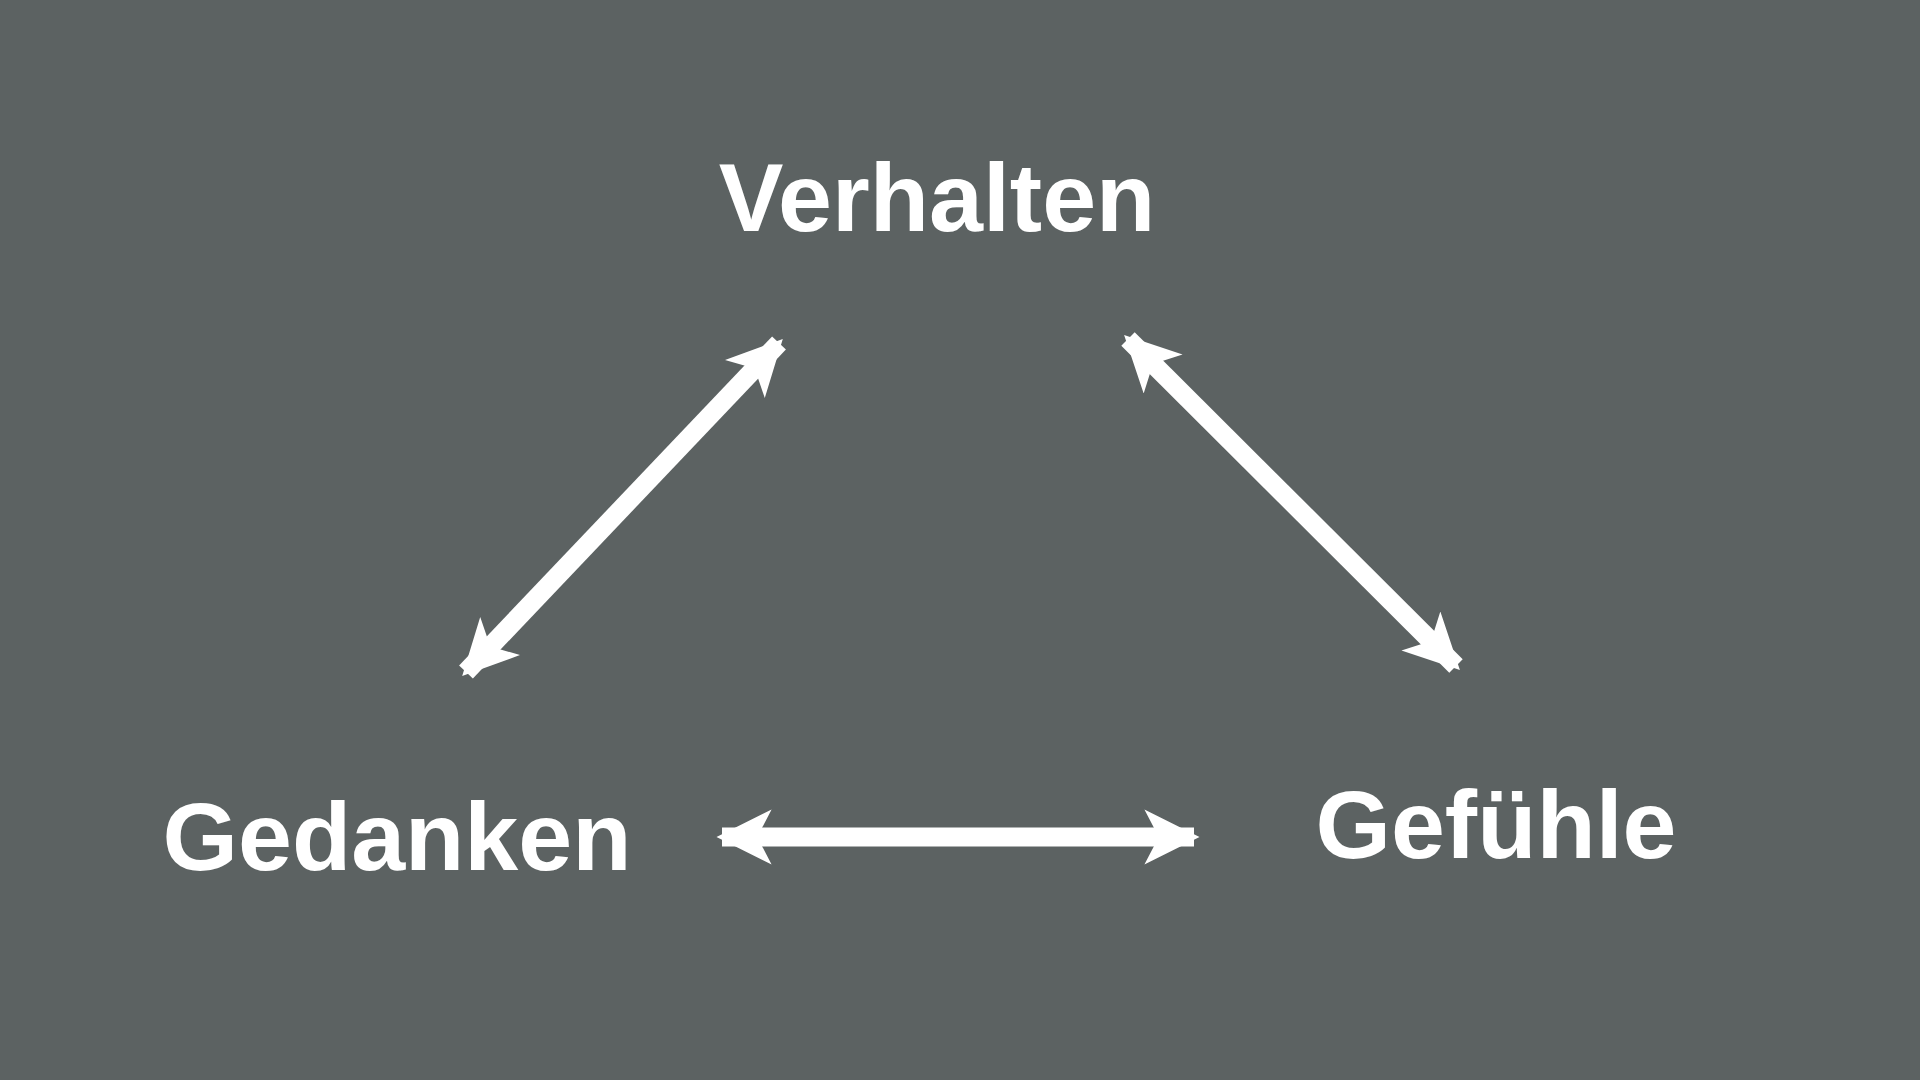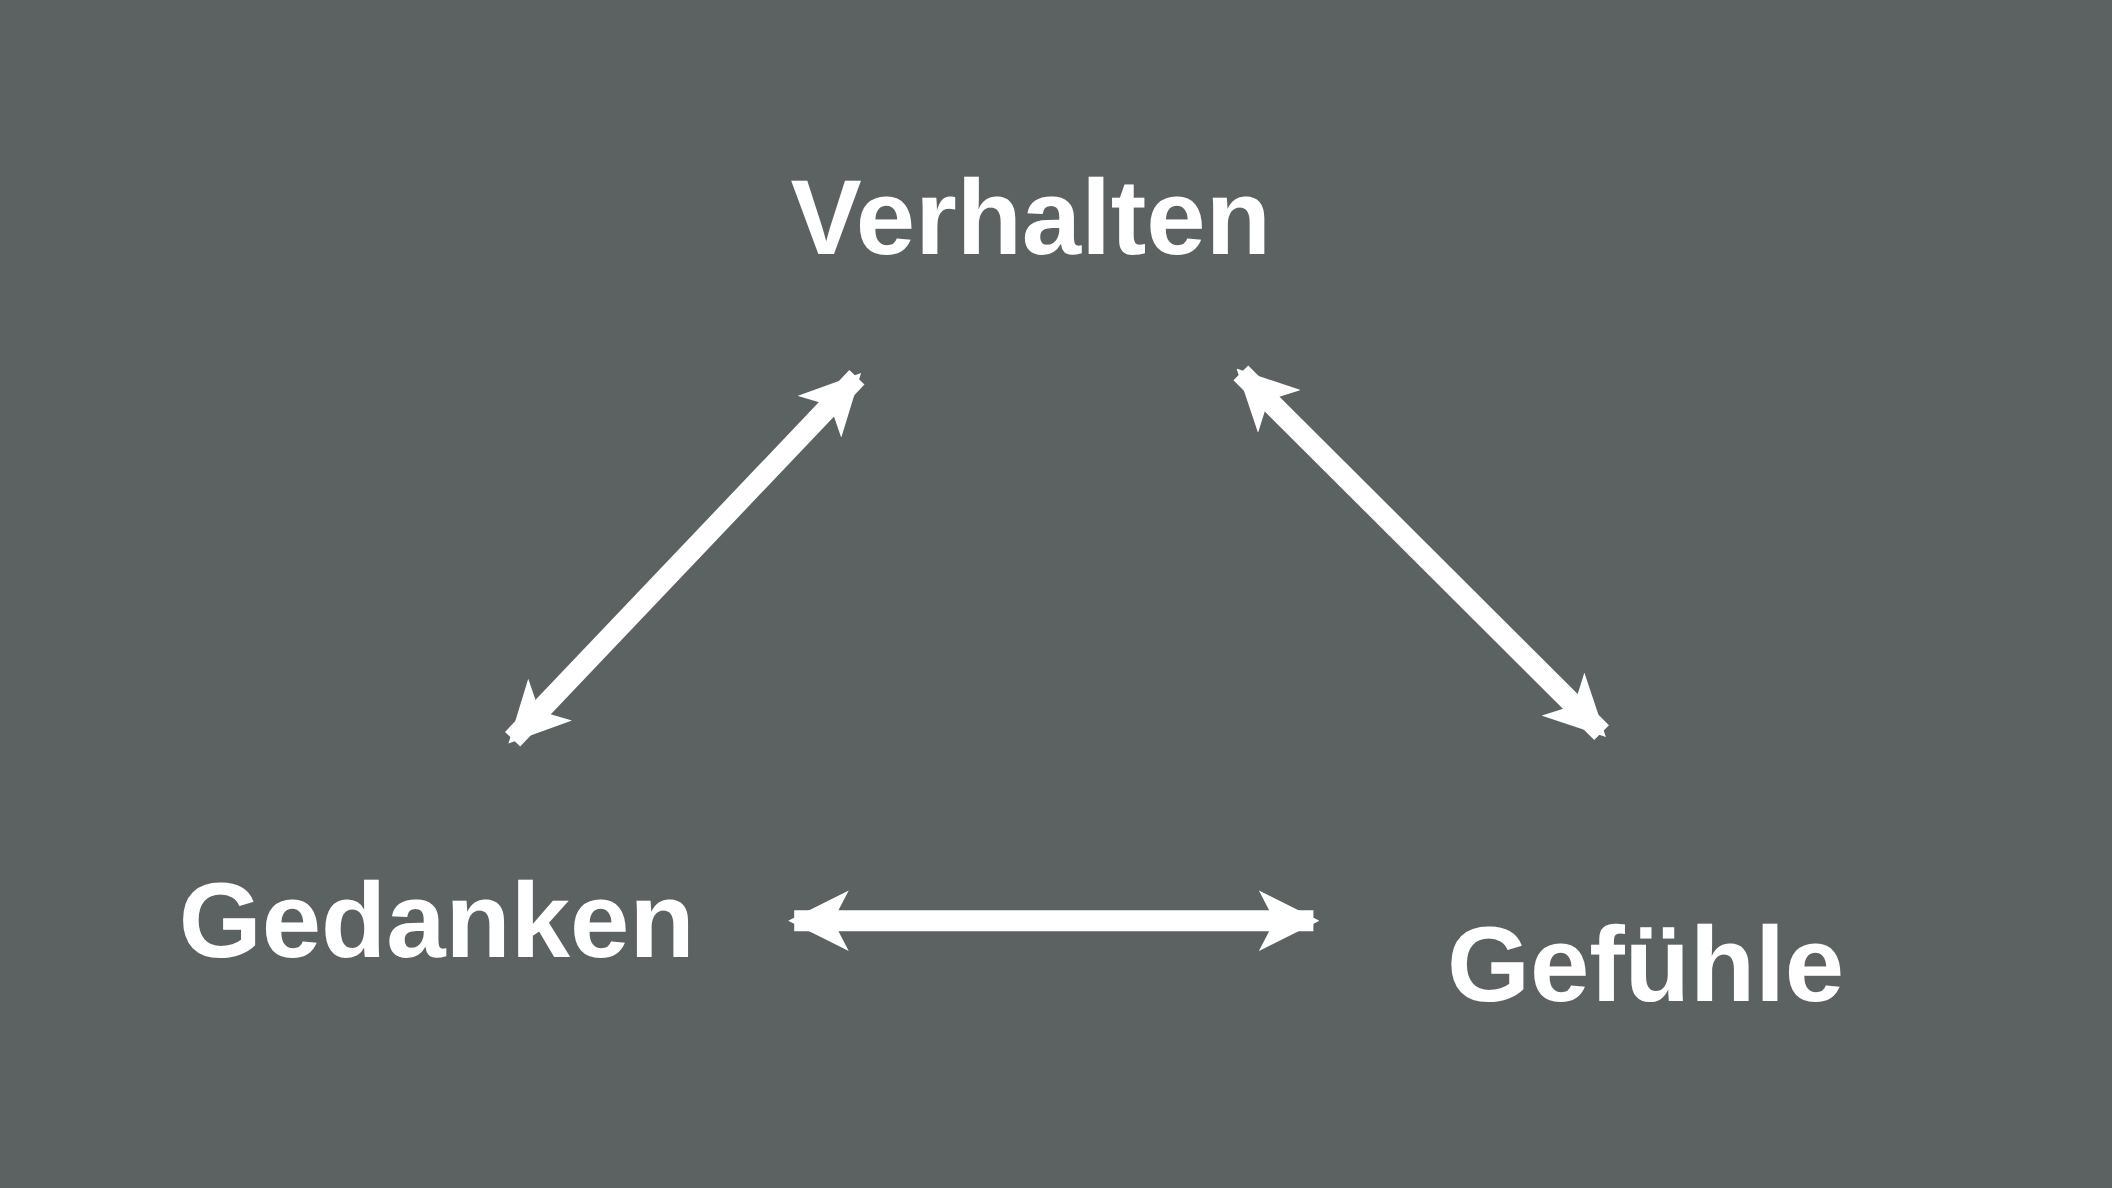--- a/index.html
+++ b/index.html
@@ -29,21 +29,21 @@
     transform: translateX(-50%);
     color: var(--fg);
     font-size: 97px;
     font-weight: bold;
     line-height: 1;
     white-space: nowrap;
     letter-spacing: 0px;
   }
   .node-verhalten { left: 937px; top: 149px; }
   .node-gedanken  { left: 397px; top: 788px; }
-  .node-gefuehle  { left: 1496px; top: 828px; }
+  .node-gefuehle  { left: 1496px; top: 776px; }
   svg.arrows {
     position: absolute;
     inset: 0;
     width: 1920px;
     height: 1080px;
     display: block;
   }
   svg.arrows line {
     stroke: var(--arrow);
     stroke-width: 19px;

